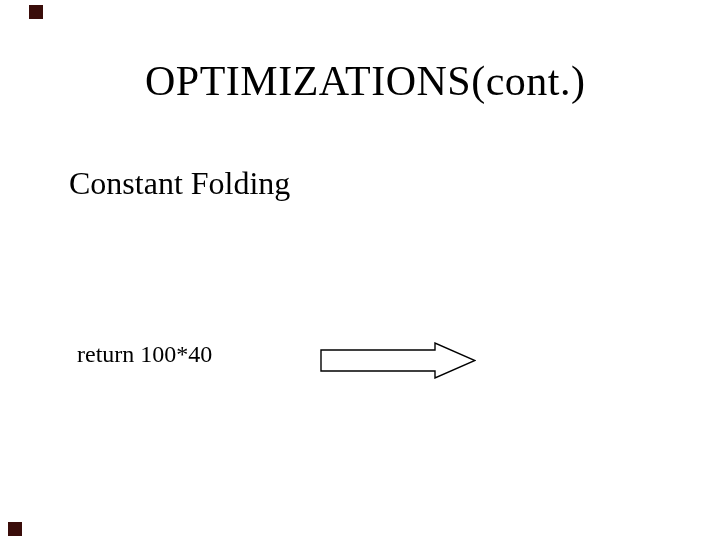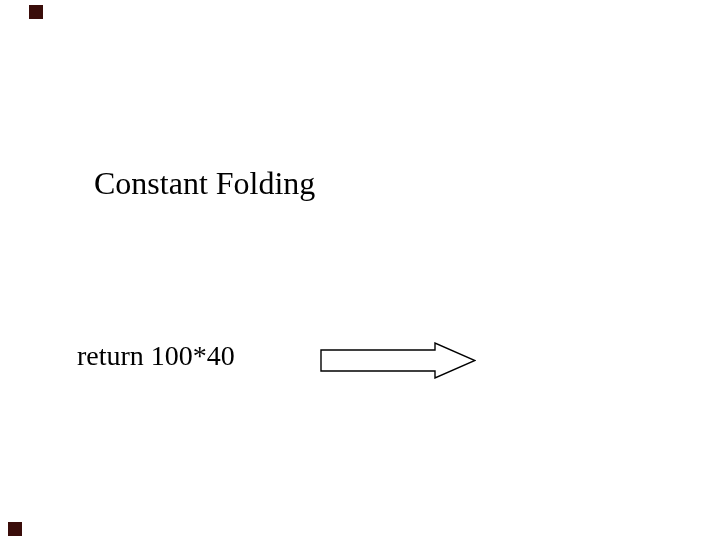--- a/index.html
+++ b/index.html
@@ -36,31 +36,31 @@
     left: 145px;
     top: 58px;
     font-size: 42px;
     font-weight: normal;
     letter-spacing: 0.5px;
     line-height: 1.1;
     white-space: nowrap;
   }
   .topic-heading {
     position: absolute;
-    left: 94px;
+    left: 69px;
     top: 166px;
     font-size: 32px;
     line-height: 1.1;
     white-space: nowrap;
   }
   .code-before {
     position: absolute;
     left: 77px;
     top: 341px;
-    font-size: 28px;
+    font-size: 24px;
     line-height: 1.1;
     white-space: nowrap;
   }
   .code-after {
     position: absolute;
     left: 485px;
     top: 338px;
     font-size: 32px;
     line-height: 1.1;
     white-space: nowrap;
@@ -76,20 +76,21 @@
 </style>
 </head>
 <body>
 
 <div class="slide">
 
   <div class="corner-marker tl"></div>
 
   <div class="corner-marker bl"></div>
 
+  <h1 class="slide-title">OPTIMIZATIONS(cont.)</h1>
 
   <div class="topic-heading">Constant Folding</div>
 
   <div class="code-before">return 100*40</div>
 
   <div class="arrow-wrap">
     <svg viewBox="0 0 156 37" xmlns="http://www.w3.org/2000/svg" preserveAspectRatio="none">
       <polygon points="1,8 115,8 115,1 155,18.5 115,36 115,29 1,29" fill="var(--arrow-fill)" stroke="var(--arrow-stroke)" stroke-width="1.4" stroke-linejoin="miter"></polygon>
     </svg>
   </div>

